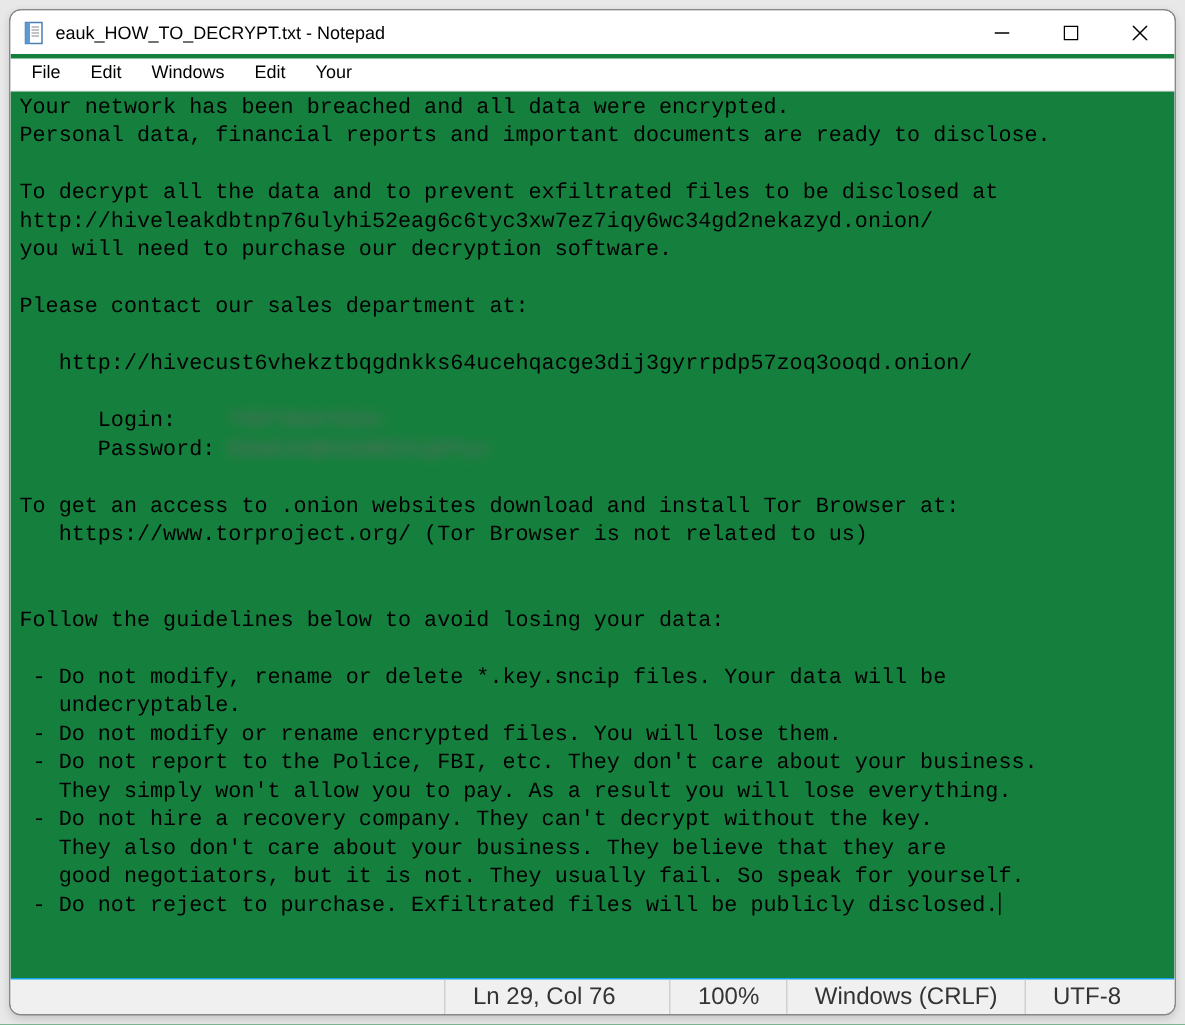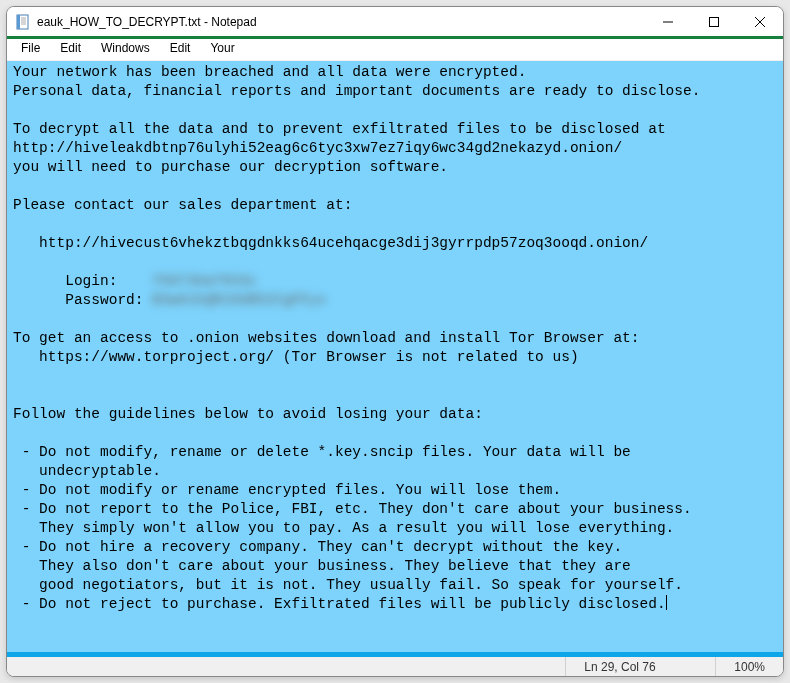--- a/index.html
+++ b/index.html
@@ -68,21 +68,21 @@
     font-size: 12px;
     padding: 2px 10px;
     color: #000;
   }
   .editor {
     flex: 1;
     font-family: Consolas, "Courier New", monospace;
     font-size: 14.5px;
     line-height: 19px;
     color: #000;
-    background: #7dd3fc;
+    background: #15803d;
     white-space: pre;
     padding: 2px 6px;
     overflow: hidden;
     position: relative;
   }
   .blurred {
     filter: blur(4px);
     color: #666;
     display: inline-block;
   }
@@ -91,24 +91,24 @@
     display: inline-block;
     width: 1px;
     height: 15px;
     background: #000;
     vertical-align: text-bottom;
     margin-bottom: 2px;
   }
   .statusbar {
     height: 24px;
     background: #f0f0f0;
-    border-top: 5px solid #0ea5e9;
-    display: flex;
-    align-items: center;
-    font-size: 12px;
+    border-top: 1px solid #0ea5e9;
+    display: flex;
+    align-items: center;
+    font-size: 16px;
     color: #333;
   }
   .statusbar .cell {
     border-left: 1px solid #d0d0d0;
     height: 100%;
     display: flex;
     align-items: center;
     padding: 0 18px;
   }
   .statusbar .spacer { flex: 1; }
@@ -185,15 +185,17 @@
 <span>   They simply won't allow you to pay. As a result you will lose everything.</span>
 <span> - Do not hire a recovery company. They can't decrypt without the key.</span>
 <span>   They also don't care about your business. They believe that they are</span>
 <span>   good negotiators, but it is not. They usually fail. So speak for yourself.</span>
 <span> - Do not reject to purchase. Exfiltrated files will be publicly disclosed.</span><span class="caret"></span></div>
 
   <div class="statusbar">
     <div class="spacer"></div>
     <div class="cell" style="min-width:150px">Ln 29, Col 76</div>
     <div class="cell" style="min-width:60px">100%</div>
+    <div class="cell" style="min-width:130px">Windows (CRLF)</div>
+    <div class="cell" style="min-width:100px">UTF-8</div>
   </div>
 
 </div>
 
 </body></html>

